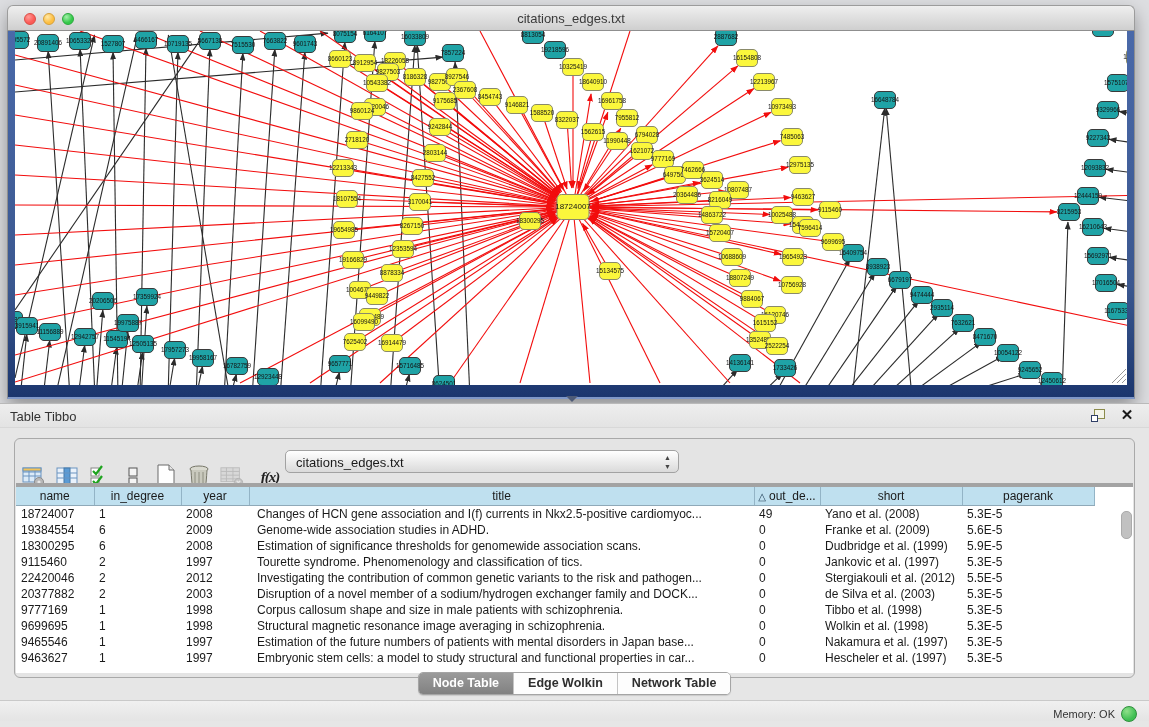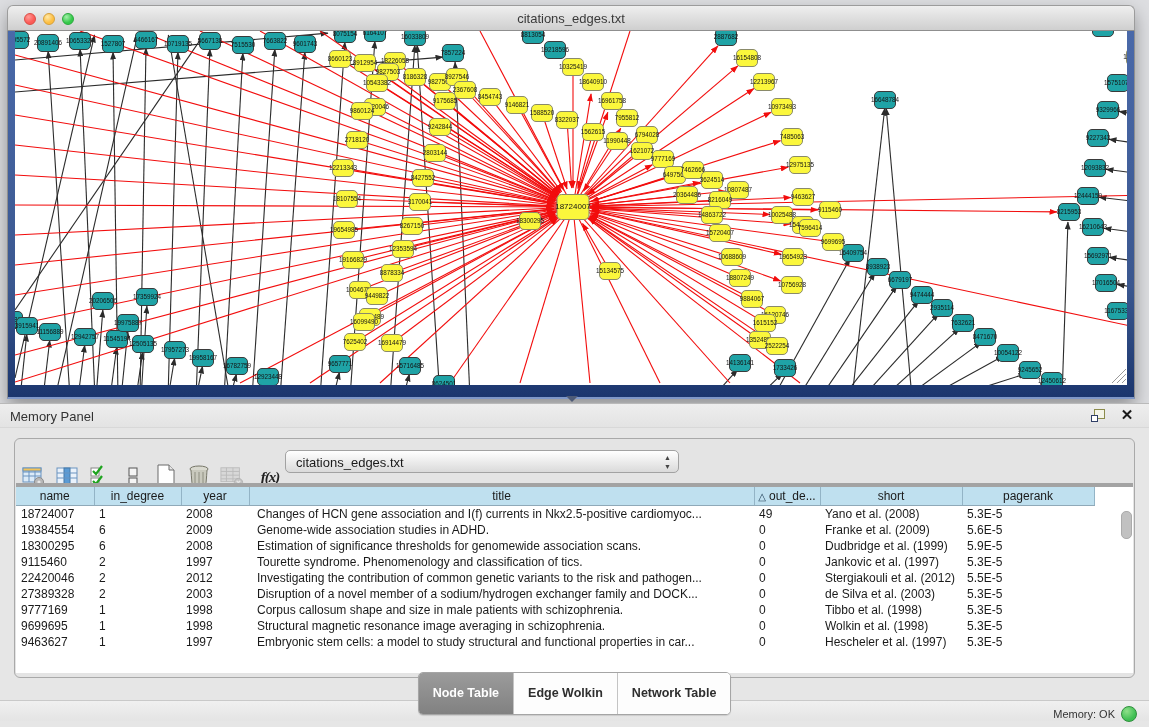--- a/index.html
+++ b/index.html
@@ -99,21 +99,21 @@
     position:absolute;right:2px;top:22px;width:11px;height:160px;
   }
   .vthumb{position:absolute;left:1px;top:2px;width:9px;height:26px;border-radius:5px;background:#C1C1C1;border:1px solid #ABABAB;cursor:pointer;}
   
   .tabbar{position:absolute;left:0;top:672px;width:1149px;height:23px;text-align:center;z-index:20;}
   .seg{
     display:inline-flex;border:1px solid #A5A5A5;border-radius:5px;overflow:hidden;
     background:#FDFDFD;box-shadow:0 1px 1px rgba(0,0,0,.12);
   }
   .seg-btn{
-    padding:13px 14px;font-size:12.5px;font-weight:bold;color:#2E2E2E;background:#FDFDFD;
+    padding:3px 14px;font-size:12.5px;font-weight:bold;color:#2E2E2E;background:#FDFDFD;
     border-left:1px solid #C4C4C4;cursor:pointer;line-height:15px;
   }
   .seg-btn:first-child{border-left:none;}
   .seg-btn.active{background:linear-gradient(#9B9B9B,#818181);color:#FFF;}
   
   .statusbar{
     position:absolute;left:0;top:700px;width:1149px;height:21px;
     background:linear-gradient(#F0F0F0,#E4E4E4);border-top:1px solid #C9C9C9;box-sizing:border-box;
   }
   .memory{position:absolute;right:34px;top:7px;font-size:11px;color:#333;}
@@ -843,21 +843,21 @@
         <line x1="1112" y1="383" x2="1126" y2="369" stroke="#9A9A9A" stroke-width="1"></line>
         <line x1="1117" y1="383" x2="1126" y2="374" stroke="#9A9A9A" stroke-width="1"></line>
         <line x1="1122" y1="383" x2="1126" y2="379" stroke="#9A9A9A" stroke-width="1"></line>
       </g>
     </svg>
 </div>
 
 <div class="divider-arrow"></div>
 
 <div class="panel-header">
-  <div class="panel-title">Memory Panel</div>
+  <div class="panel-title">Table Tibbo</div>
   <div class="float-icon">
       <span class="sq1"></span>
       <span class="sq2"></span>
     </div>
   <div class="close-icon">✕</div>
 </div>
 
 <div class="panel-box"></div>
 
 <div class="toolbar">
@@ -984,21 +984,21 @@
         <tr>
           <td>22420046</td>
           <td>2</td>
           <td>2012</td>
           <td class="t3">Investigating the contribution of common genetic variants to the risk and pathogen...</td>
           <td>0</td>
           <td>Stergiakouli et al. (2012)</td>
           <td>5.5E-5</td>
         </tr>
         <tr>
-          <td>27389328</td>
+          <td>20377882</td>
           <td>2</td>
           <td>2003</td>
           <td class="t3">Disruption of a novel member of a sodium/hydrogen exchanger family and DOCK...</td>
           <td>0</td>
           <td>de Silva et al. (2003)</td>
           <td>5.3E-5</td>
         </tr>
         <tr>
           <td>9777169</td>
           <td>1</td>
@@ -1008,20 +1008,29 @@
           <td>Tibbo et al. (1998)</td>
           <td>5.3E-5</td>
         </tr>
         <tr>
           <td>9699695</td>
           <td>1</td>
           <td>1998</td>
           <td class="t3">Structural magnetic resonance image averaging in schizophrenia.</td>
           <td>0</td>
           <td>Wolkin et al. (1998)</td>
+          <td>5.3E-5</td>
+        </tr>
+        <tr>
+          <td>9465546</td>
+          <td>1</td>
+          <td>1997</td>
+          <td class="t3">Estimation of the future numbers of patients with mental disorders in Japan base...</td>
+          <td>0</td>
+          <td>Nakamura et al. (1997)</td>
           <td>5.3E-5</td>
         </tr>
         <tr>
           <td>9463627</td>
           <td>1</td>
           <td>1997</td>
           <td class="t3">Embryonic stem cells: a model to study structural and functional properties in car...</td>
           <td>0</td>
           <td>Hescheler et al. (1997)</td>
           <td>5.3E-5</td>

